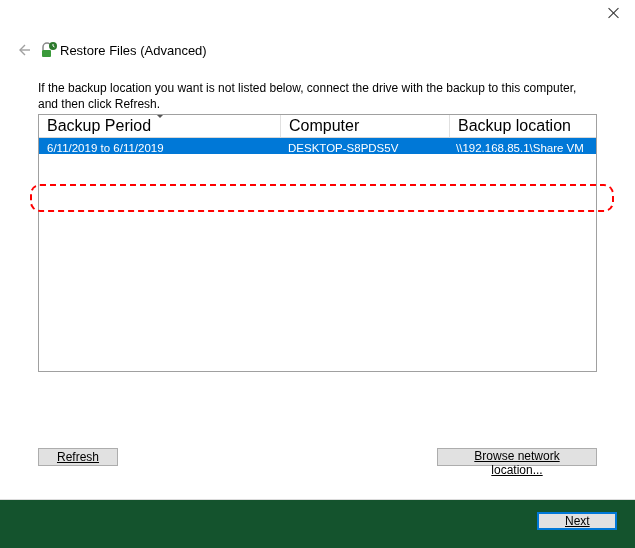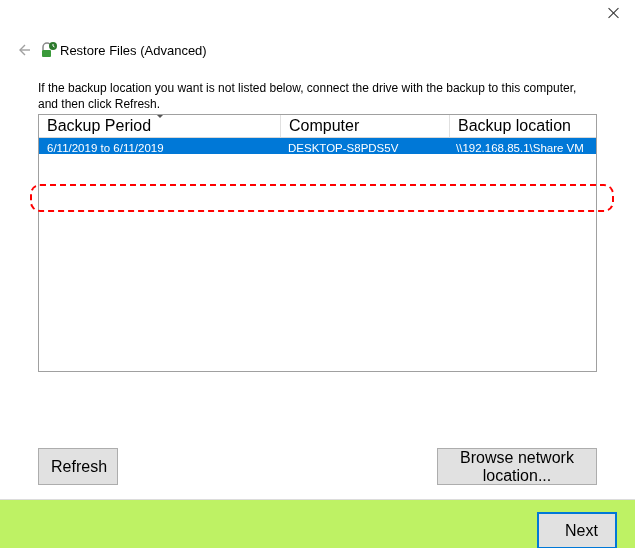--- a/index.html
+++ b/index.html
@@ -137,38 +137,39 @@
 
   .lower-buttons {
     position: absolute;
     left: 38px; right: 38px;
     top: 448px;
     height: 28px;
   }
   .btn {
     background: #e1e1e1;
     border: 1px solid #adadad;
-    height: 37px;
+    height: 18px;
     font-family: inherit;
-    font-size: 16px;
+    font-size: 12px;
     cursor: pointer;
     padding: 0 12px;
+    text-decoration: underline;
   }
   .btn.primary {
     border: 2px solid #0078d7;
     padding: 0 26px;
   }
   .refresh-btn { position: absolute; left: 0; width: 80px; }
   .browse-btn  { position: absolute; right: 0; width: 160px; }
 
   .footer {
     position: absolute;
     left: 0; right: 0; bottom: 0;
     height: 48px;
-    background: #bef264;
+    background: #14532d;
     border-top: 1px solid #dcdcdc;
   }
   .footer-inner {
     position: absolute;
     right: 18px; top: 12px;
     display: flex;
     gap: 8px;
   }
   .footer .btn { width: 80px; }
 

